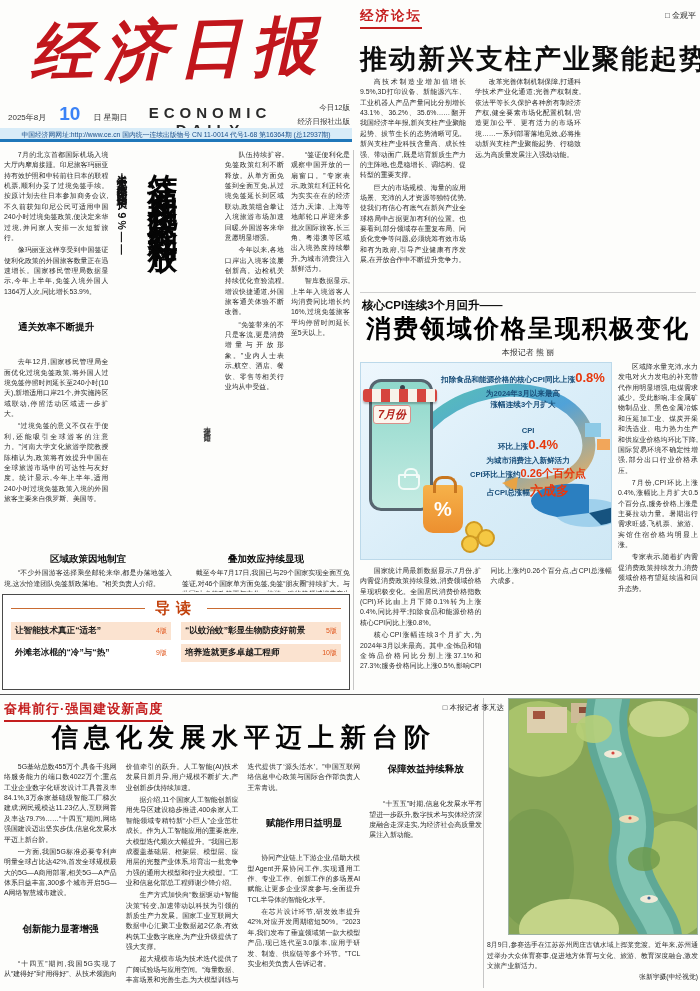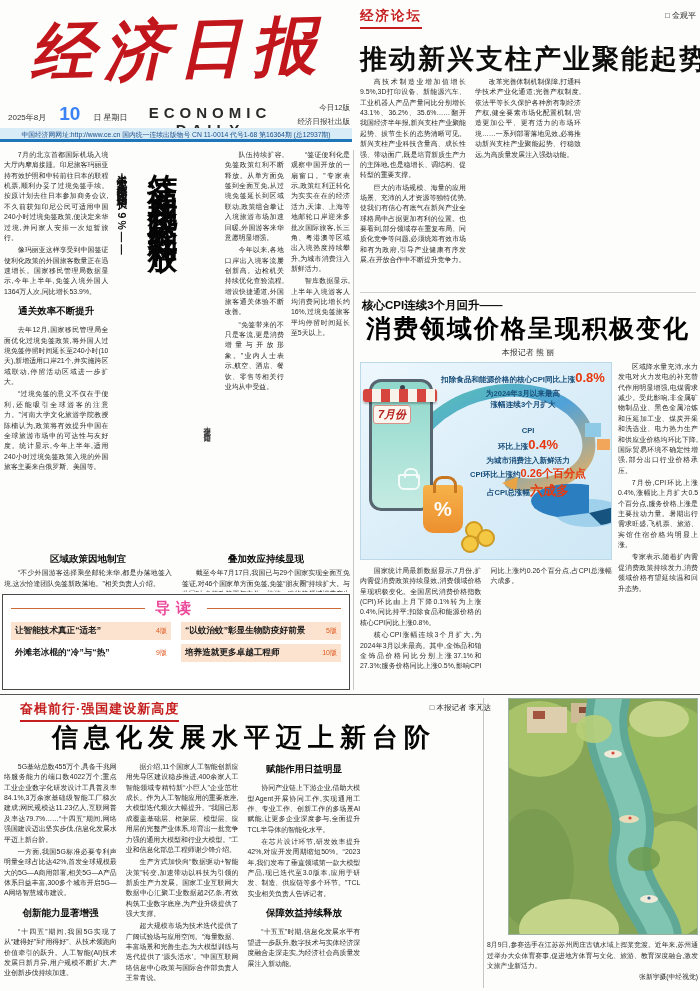--- a/index.html
+++ b/index.html
@@ -42,31 +42,31 @@
   .visa{position:absolute;left:4px;top:150px;width:346px;height:400px;display:flex;gap:7px;}
   .v-col1{width:106px;height:100%;overflow:hidden;}
   .v-col2,.v-col3{width:60px;height:100%;overflow:hidden;}
   .v-head{position:relative;width:104px;height:100%;}
   .v-sub{position:absolute;left:0;top:14px;height:330px;writing-mode:vertical-rl;
     font-size:10.5px;font-weight:bold;color:#111;letter-spacing:2px;}
   .v-title{position:absolute;left:26px;top:0;height:100%;writing-mode:vertical-rl;
     font-size:30px;font-weight:900;letter-spacing:7px;color:#050505;}
   .v-author{position:absolute;right:6px;bottom:10px;height:120px;writing-mode:vertical-rl;
     font-size:7.5px;color:#333;letter-spacing:1px;}
-  .subhead{font-size:9.5px;font-weight:bold;text-align:center;margin:7px 0;color:#111;text-indent:0;}
+  .subhead{font-size:9.5px;font-weight:bold;text-align:center;margin:23px 0;color:#111;text-indent:0;}
   .visa-bottom{position:absolute;left:4px;top:552px;width:346px;height:40px;display:flex;gap:10px;}
   .vb-box{flex:1;overflow:hidden;}
   .vb-box .subhead{margin:0 0 2px;}
 
   
   .guide{position:absolute;left:2px;top:594px;width:348px;height:96px;border:1px solid #4a4a4a;
     padding:3px 8px 4px;background:#fff;}
   .guide-head{display:flex;align-items:center;gap:10px;margin:1px 0 4px;}
   .gline{flex:1;height:1px;background:#c96b32;}
-  .guide-title{font-size:15px;font-weight:bold;color:#ec4899;letter-spacing:6px;}
+  .guide-title{font-size:15px;font-weight:bold;color:#c2410c;letter-spacing:6px;}
   .guide-grid{display:grid;grid-template-columns:1fr 1fr;column-gap:10px;row-gap:4px;}
   .g-item{display:flex;justify-content:space-between;align-items:center;padding:3px 4px;
     font-size:8.6px;font-weight:bold;color:#191919;}
   .g-item .pg{color:#e0561c;font-size:7px;font-weight:normal;margin-left:4px;white-space:nowrap;}
   .g-hl{background:#fbe3d0;}
 
   
   .cpi-kicker{position:absolute;left:362px;top:298px;font-size:11.5px;font-weight:bold;color:#0c0c0c;}
   .cpi-headline{position:absolute;left:360px;top:312px;width:336px;text-align:center;
     font-family:"DejaVu Serif","Liberation Serif",serif;font-size:25px;font-weight:900;letter-spacing:2px;color:#000;white-space:nowrap;}
@@ -97,22 +97,22 @@
   .it-mid{font-size:11px;color:#e8380d;}
   .info-text2{position:absolute;left:92px;top:62px;width:150px;text-align:center;color:#1a4f7a;font-weight:bold;}
   .swoosh{position:absolute;left:0;top:0;width:252px;height:198px;}
 
   .cpi-right{position:absolute;left:618px;top:362px;width:80px;height:330px;overflow:hidden;}
   .cpi-below{position:absolute;left:360px;top:566px;width:252px;height:124px;
     column-count:2;column-gap:9px;column-fill:auto;overflow:hidden;}
 
   
   .b-tag{position:absolute;left:4px;top:700px;font-size:13px;font-weight:bold;color:#c41e1e;
-    border-bottom:2px solid #c41e1e;padding-bottom:2px;letter-spacing:1px;margin-left:16px;}
-  .b-byline{position:absolute;left:403px;top:703px;width:88px;text-align:right;font-size:7.5px;color:#222;}
+    border-bottom:2px solid #c41e1e;padding-bottom:2px;letter-spacing:1px;}
+  .b-byline{position:absolute;left:416px;top:703px;width:88px;text-align:right;font-size:7.5px;color:#222;}
   .b-headline{position:absolute;left:0;top:720px;width:488px;text-align:center;
     font-size:26px;font-weight:900;letter-spacing:6px;color:#050505;white-space:nowrap;}
   .b-body{position:absolute;left:4px;top:762px;width:478px;height:226px;
     column-count:4;column-gap:9px;column-fill:auto;overflow:hidden;}
   .b-photo{position:absolute;left:508px;top:698px;width:190px;height:237px;overflow:hidden;border:1px solid #9bb1a0;}
   .b-caption{position:absolute;left:487px;top:940px;width:211px;font-size:6.8px;line-height:1.55;
     text-align:justify;color:#2a2a2a;}
   .credit{display:block;text-align:right;color:#2a2a2a;}
 </style>
 </head>

